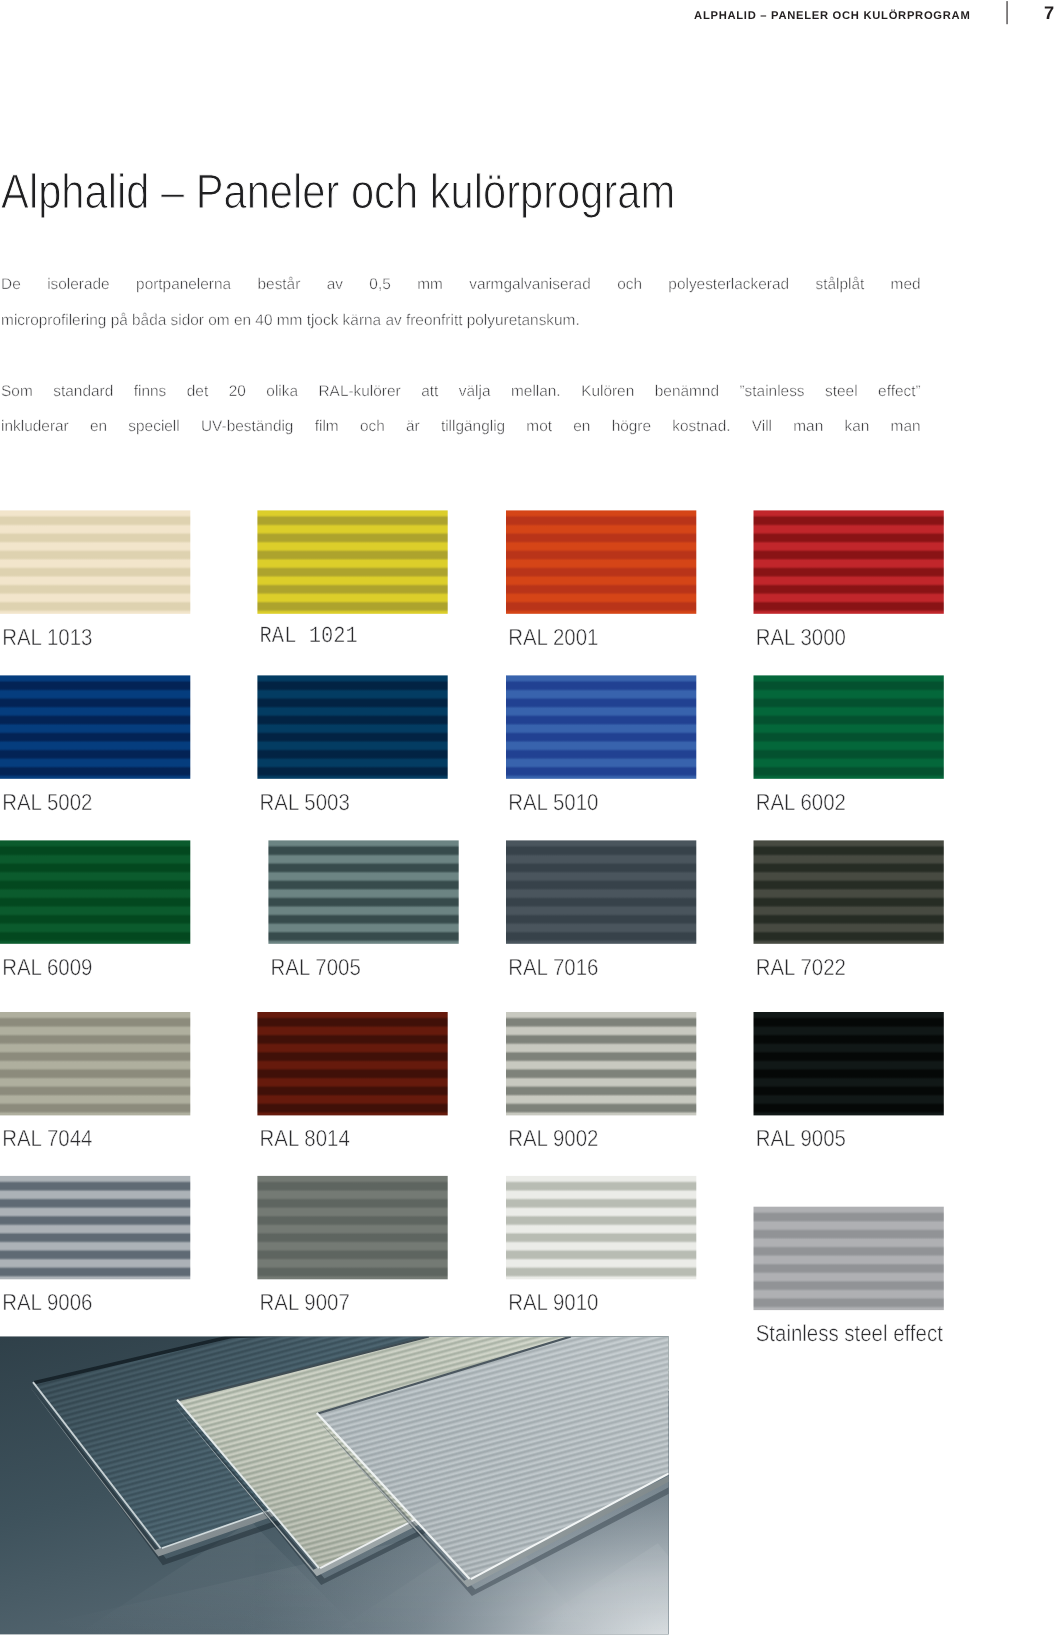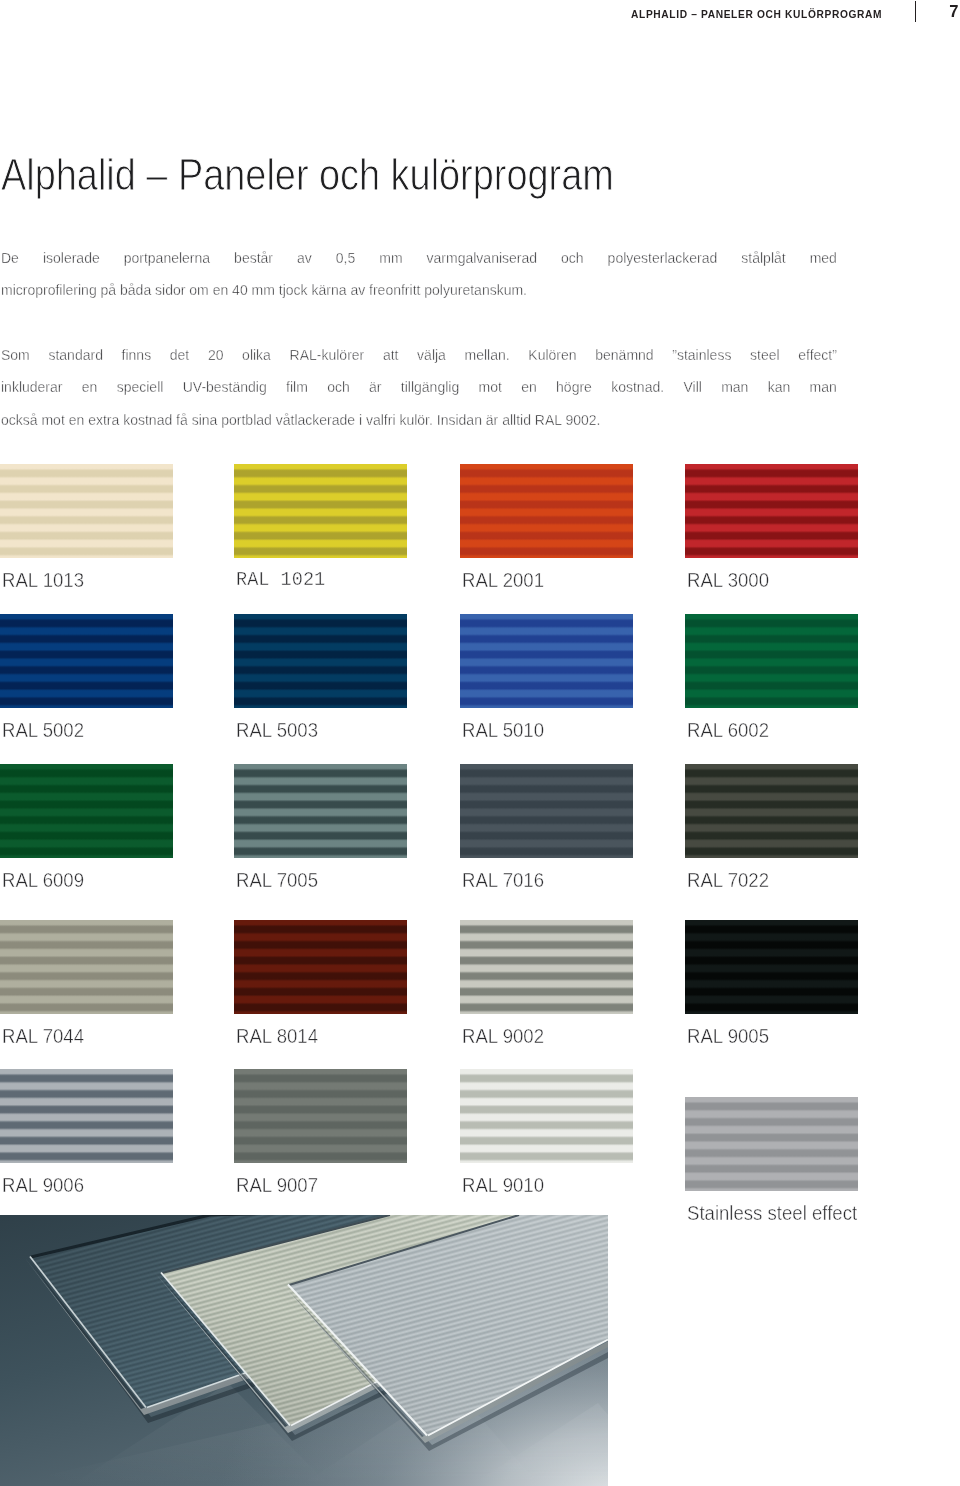--- a/index.html
+++ b/index.html
@@ -104,21 +104,20 @@
         <span>tillgänglig</span>
         <span>mot</span>
         <span>en</span>
         <span>högre</span>
         <span>kostnad.</span>
         <span>Vill</span>
         <span>man</span>
         <span>kan</span>
         <span>man</span>
       </div>
-      <div class="ln">också mot en extra kostnad få sina portblad våtlackerade i valfri kulör. Insidan är alltid RAL 9002.</div>
     </div>
 
   <div class="grid" id="swatchGrid">
       <div class="cell" style="left: 0px; top: 0px;">
         <div class="sw" style="width: 173px; height: 94px; background: linear-gradient(rgb(242, 229, 203) 0px, rgb(242, 229, 203) 4.37px, rgb(222, 210, 176) 6.55px, rgb(222, 210, 176) 12.17px, rgb(242, 229, 203) 14.35px, rgb(242, 229, 203) 15.6px) 0% 0% / 100% 15.6px repeat-y;"></div>
         <div class="sw-lbl">RAL 1013</div>
       </div>
       <div class="cell" style="left: 234px; top: 0px; font-family: Liberation Mono, monospace;">
         <div class="sw" style="width: 173px; height: 94px; background: linear-gradient(rgb(220, 206, 42) 0px, rgb(220, 206, 42) 4.37px, rgb(173, 163, 45) 6.55px, rgb(173, 163, 45) 12.17px, rgb(220, 206, 42) 14.35px, rgb(220, 206, 42) 15.6px) 0% 0% / 100% 15.6px repeat-y;"></div>
         <div class="sw-lbl">RAL 1021</div>
@@ -144,21 +143,21 @@
         <div class="sw-lbl">RAL 5010</div>
       </div>
       <div class="cell" style="left: 685px; top: 150px;">
         <div class="sw" style="width: 173px; height: 94px; background: linear-gradient(rgb(4, 103, 58) 0px, rgb(4, 103, 58) 4.37px, rgb(4, 81, 47) 6.55px, rgb(4, 81, 47) 12.17px, rgb(4, 103, 58) 14.35px, rgb(4, 103, 58) 15.6px) 0% 0% / 100% 15.6px repeat-y;"></div>
         <div class="sw-lbl">RAL 6002</div>
       </div>
       <div class="cell" style="left: 0px; top: 300px;">
         <div class="sw" style="width: 173px; height: 94px; background: linear-gradient(rgb(11, 91, 45) 0px, rgb(11, 91, 45) 4.37px, rgb(3, 72, 31) 6.55px, rgb(3, 72, 31) 12.17px, rgb(11, 91, 45) 14.35px, rgb(11, 91, 45) 15.6px) 0% 0% / 100% 15.6px repeat-y;"></div>
         <div class="sw-lbl">RAL 6009</div>
       </div>
-      <div class="cell" style="left: 234px; top: 300px;">
+      <div class="cell" style="left: 244px; top: 300px;">
         <div class="sw" style="width: 173px; height: 94px; background: linear-gradient(rgb(108, 132, 131) 0px, rgb(108, 132, 131) 4.37px, rgb(55, 75, 76) 6.55px, rgb(55, 75, 76) 12.17px, rgb(108, 132, 131) 14.35px, rgb(108, 132, 131) 15.6px) 0% 0% / 100% 15.6px repeat-y;"></div>
         <div class="sw-lbl">RAL 7005</div>
       </div>
       <div class="cell" style="left: 460px; top: 300px;">
         <div class="sw" style="width: 173px; height: 94px; background: linear-gradient(rgb(74, 85, 93) 0px, rgb(74, 85, 93) 4.37px, rgb(55, 66, 74) 6.55px, rgb(55, 66, 74) 12.17px, rgb(74, 85, 93) 14.35px, rgb(74, 85, 93) 15.6px) 0% 0% / 100% 15.6px repeat-y;"></div>
         <div class="sw-lbl">RAL 7016</div>
       </div>
       <div class="cell" style="left: 685px; top: 300px;">
         <div class="sw" style="width: 173px; height: 94px; background: linear-gradient(rgb(71, 74, 65) 0px, rgb(71, 74, 65) 4.37px, rgb(38, 44, 36) 6.55px, rgb(38, 44, 36) 12.17px, rgb(71, 74, 65) 14.35px, rgb(71, 74, 65) 15.6px) 0% 0% / 100% 15.6px repeat-y;"></div>
         <div class="sw-lbl">RAL 7022</div>

